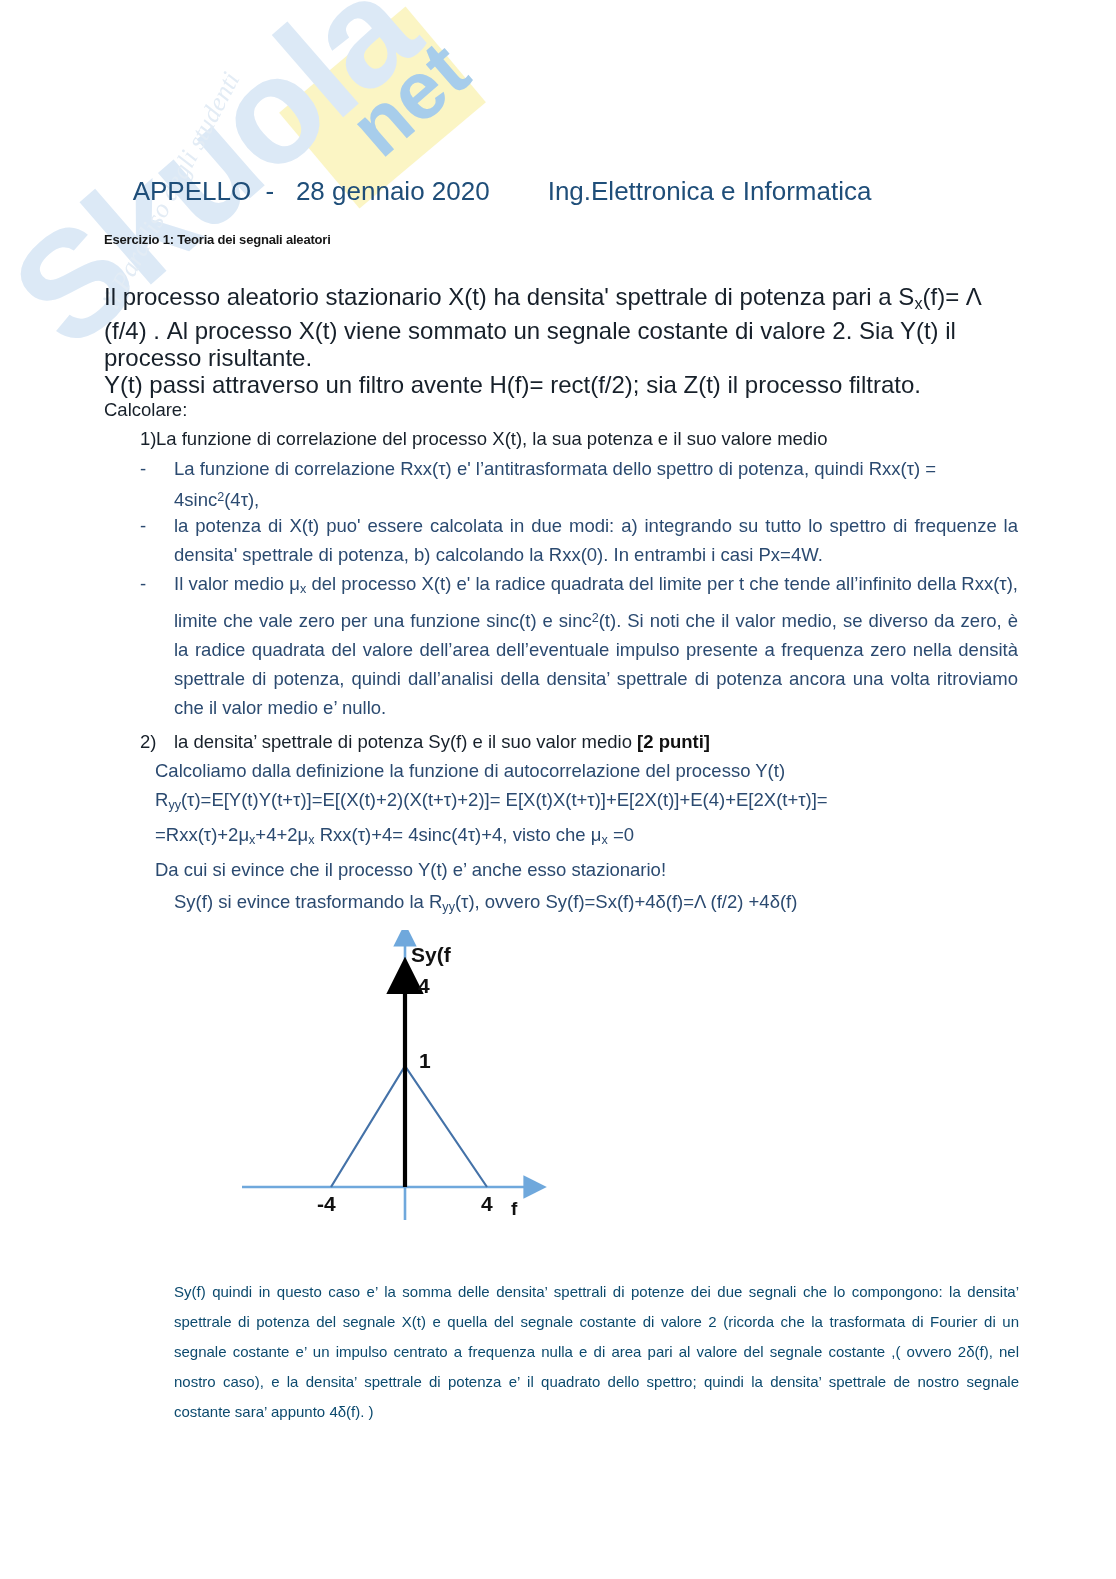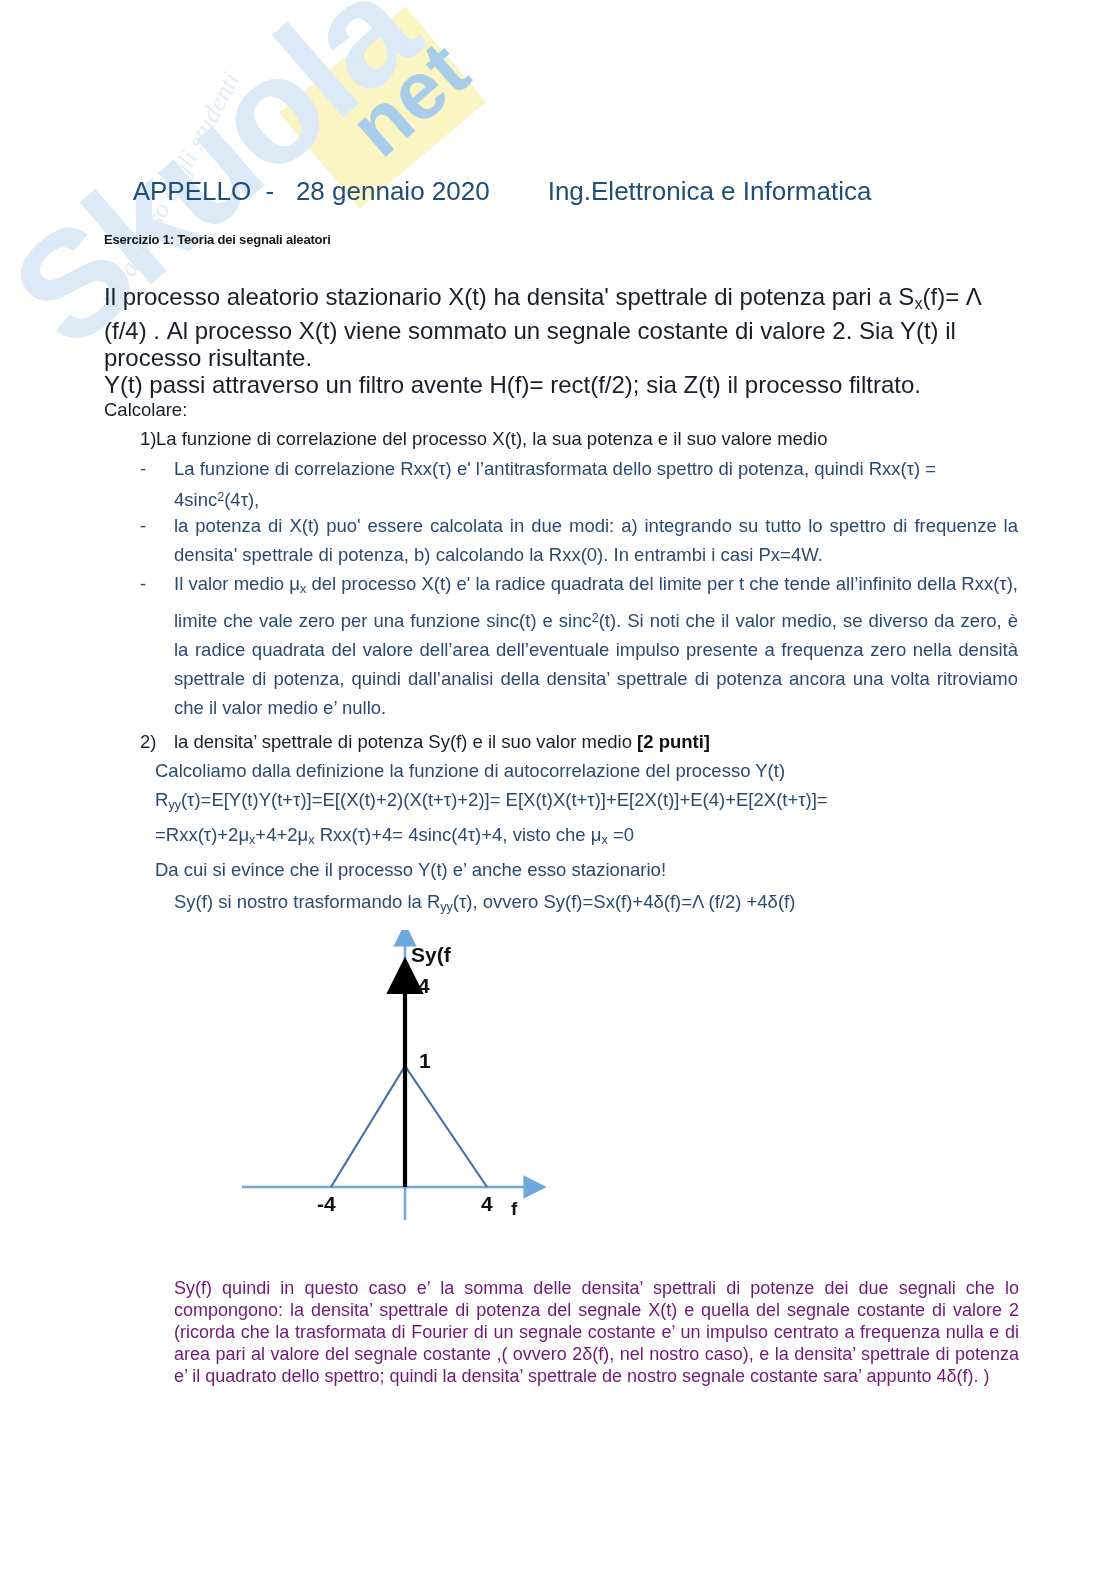--- a/index.html
+++ b/index.html
@@ -167,23 +167,23 @@
     left: 174px;
     font-size: 18.5px;
     color: #2b4a70;
   }
 
   .final {
     position: absolute;
     top: 1277px;
     left: 174px;
     width: 845px;
-    font-size: 18px;
-    line-height: 22px;
-    color: #701a75;
+    font-size: 15px;
+    line-height: 30px;
+    color: #0c4a6e;
     text-align: justify;
   }
 
   sub { font-size: 0.68em; vertical-align: -0.22em; }
   sup { font-size: 0.68em; vertical-align: 0.42em; }
 
   
   #chart {
     position: absolute;
     top: 930px;
@@ -243,21 +243,21 @@
 
     <div class="item2">
       <span class="num">2)</span>
       <span class="head"><span>la densita’ spettrale di potenza Sy(f) e il suo valor medio </span><span class="punti">[2 punti]</span></span>
       <span class="blue">Calcoliamo dalla definizione la funzione di autocorrelazione del processo Y(t)</span>
       <span class="blue"><span>R</span><sub>yy</sub><span>(τ)=E[Y(t)Y(t+τ)]=E[(X(t)+2)(X(t+τ)+2)]= E[X(t)X(t+τ)]+E[2X(t)]+E(4)+E[2X(t+τ)]=</span></span>
       <span class="blue"><span>=Rxx(τ)+2μ</span><sub>x</sub><span>+4+2μ</span><sub>x</sub><span> Rxx(τ)+4=  4sinc(4τ)+4,  visto che μ</span><sub>x</sub><span>  =0</span></span>
       <span class="blue">Da cui si evince che il processo Y(t) e’ anche esso stazionario!</span>
     </div>
 
-    <div class="sy-line"><span>Sy(f) si nostro trasformando la R</span><sub>yy</sub><span>(τ), ovvero  Sy(f)=Sx(f)+4δ(f)=Λ (f/2)  +4δ(f)</span></div>
+    <div class="sy-line"><span>Sy(f) si evince trasformando la R</span><sub>yy</sub><span>(τ), ovvero  Sy(f)=Sx(f)+4δ(f)=Λ (f/2)  +4δ(f)</span></div>
 
     <div id="chart">
       <svg width="330" height="330" viewBox="0 0 330 330">
         <defs>
           <marker id="arrBlue" markerWidth="9" markerHeight="9" refX="1" refY="4.5" orient="auto">
             <path d="M0,0 L9,4.5 L0,9 z" fill="#6fa8dc"></path>
           </marker>
           <marker id="arrBlack" markerWidth="9" markerHeight="9" refX="2" refY="4.5" orient="auto">
             <path d="M0,0 L9,4.5 L0,9 z" fill="#000000"></path>
           </marker>

